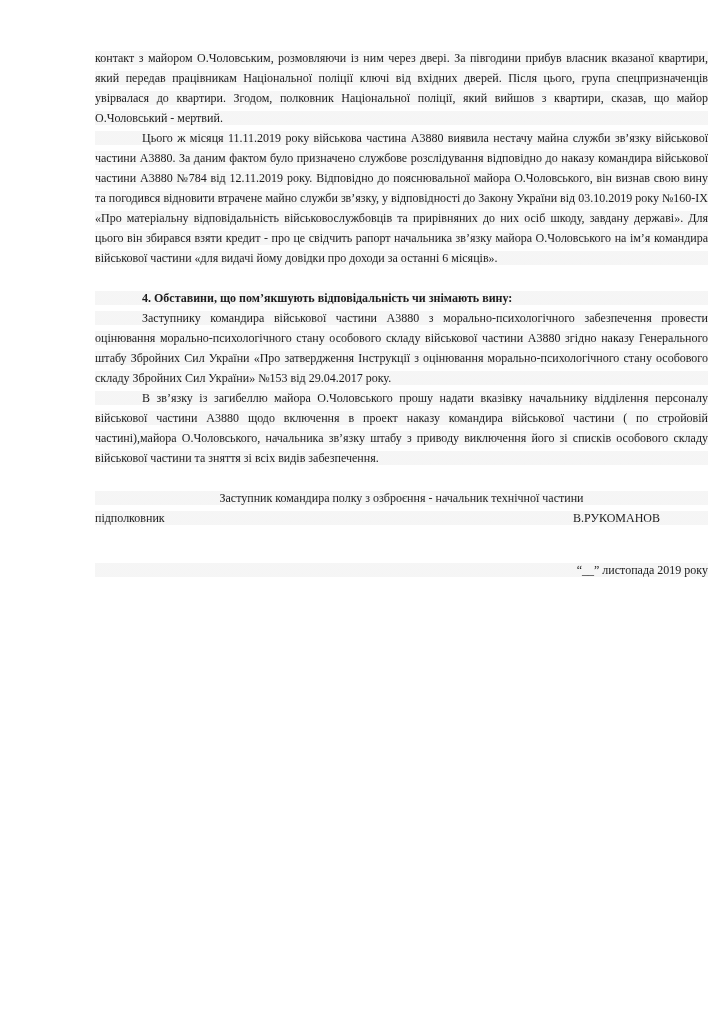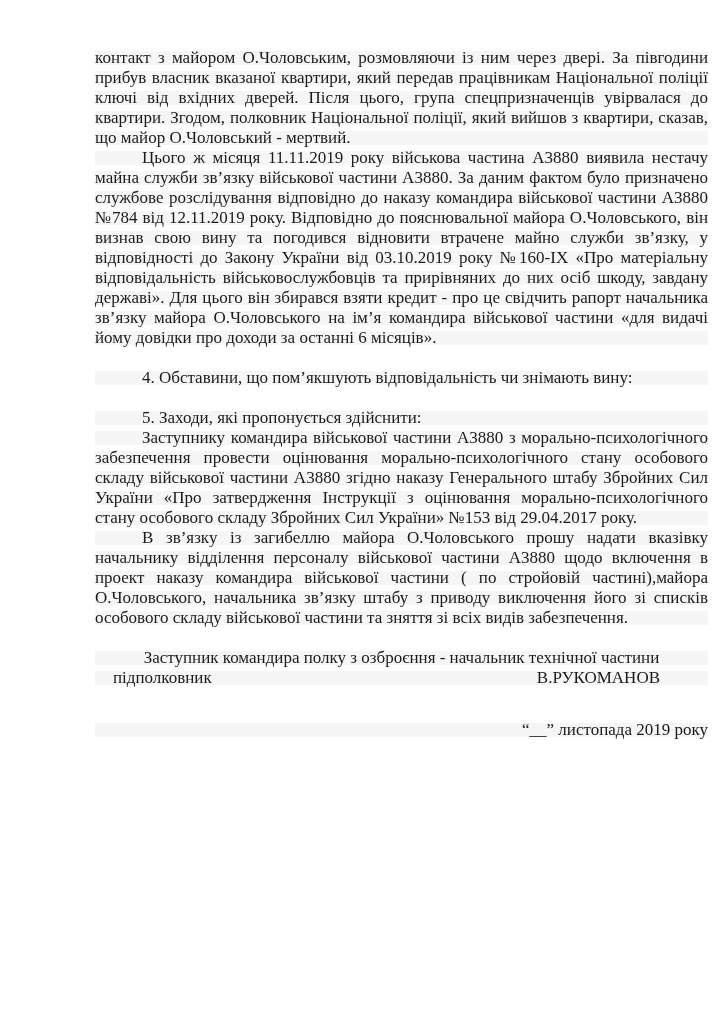--- a/index.html
+++ b/index.html
@@ -8,21 +8,21 @@
     background: #ffffff;
   }
   .page {
     position: relative;
     width: 724px;
     height: 1024px;
     box-sizing: border-box;
     background: #ffffff;
     padding: 48px 16px 0 95px;
     font-family: "Liberation Serif", "DejaVu Serif", serif;
-    font-size: 17px;
+    font-size: 12px;
     line-height: 20px;
     color: #1b1b1b;
     overflow: hidden;
   }
   
   .band {
     background: repeating-linear-gradient(
       to bottom,
       rgba(0,0,0,0) 0px,
       rgba(0,0,0,0) 3px,
@@ -35,57 +35,55 @@
   .para {
     margin: 0;
     text-align: justify;
     text-indent: 47px;
   }
   .para.no-indent {
     text-indent: 0;
   }
   .heading {
     margin: 20px 0 0 0;
-    font-weight: normal;
+    font-weight: bold;
     text-align: justify;
     text-indent: 47px;
   }
   .signature {
     margin-top: 20px;
   }
   .sig-line {
     margin: 0;
     text-align: center;
   }
   .sig-row {
     display: flex;
     justify-content: space-between;
     align-items: baseline;
     padding-right: 48px;
-    margin-left: 18px;
   }
   .date-line {
     margin: 32px 0 0 0;
     text-align: right;
   }
 </style>
 </head>
 <body>
 
 <div class="page">
 
   <p class="para no-indent band">контакт з майором О.Чоловським, розмовляючи із ним через двері. За півгодини прибув власник вказаної квартири, який передав працівникам Національної поліції ключі від вхідних дверей. Після цього, група спецпризначенців увірвалася до квартири. Згодом, полковник Національної поліції, який вийшов з квартири, сказав, що майор О.Чоловський - мертвий.</p>
 
   <p class="para band">Цього ж місяця 11.11.2019 року військова частина А3880 виявила нестачу майна служби зв’язку військової частини А3880. За даним фактом було призначено службове розслідування відповідно до наказу командира військової частини А3880 №784 від 12.11.2019 року. Відповідно до пояснювальної майора О.Чоловського, він визнав свою вину та погодився відновити втрачене майно служби зв’язку, у відповідності до Закону України від 03.10.2019 року №160-IX «Про матеріальну відповідальність військовослужбовців та прирівняних до них осіб шкоду, завдану державі». Для цього він збирався взяти кредит - про це свідчить рапорт начальника зв’язку майора О.Чоловського на ім’я командира військової частини «для видачі йому довідки про доходи за останні 6 місяців».</p>
 
   <p class="heading band">4. Обставини, що пом’якшують відповідальність чи знімають вину:</p>
 
 
 
-  <p class="heading band">5. Заходи, які пропонується здійснити:</p>
 
   <p class="para band">Заступнику командира військової частини А3880 з морально-психологічного забезпечення провести оцінювання морально-психологічного стану особового складу військової частини А3880 згідно наказу Генерального штабу Збройних Сил України «Про затвердження Інструкції з оцінювання морально-психологічного стану особового складу Збройних Сил України» №153 від 29.04.2017 року.</p>
 
 
   <p class="para band">В зв’язку із загибеллю майора О.Чоловського прошу надати вказівку начальнику відділення персоналу військової частини А3880 щодо включення в проект наказу командира військової частини ( по стройовій частині),майора О.Чоловського, начальника зв’язку штабу з приводу виключення його зі списків особового складу військової частини та зняття зі всіх видів забезпечення.</p>
 
   <div class="signature band">
     <p class="sig-line">Заступник командира полку з озброєння - начальник технічної частини</p>
     <div class="sig-line sig-row">
       <span>підполковник</span>

